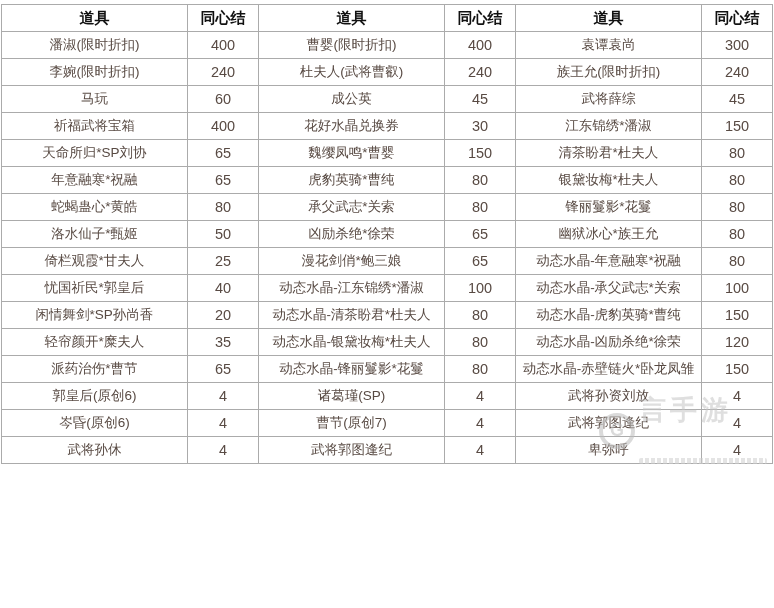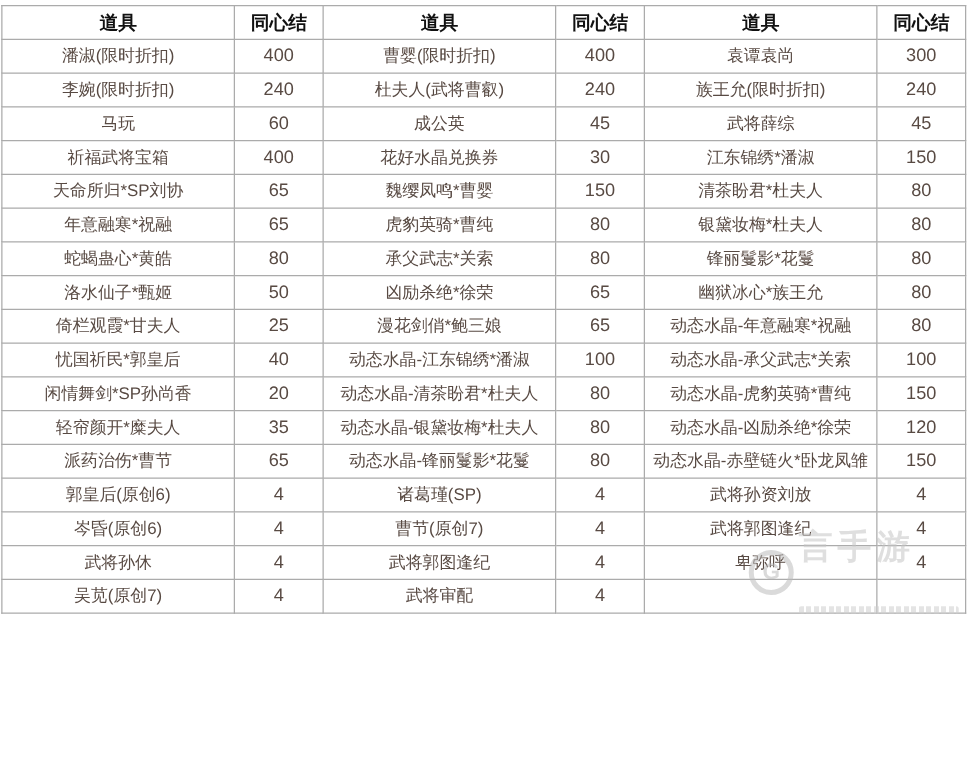--- a/index.html
+++ b/index.html
@@ -186,28 +186,20 @@
           <td class="value-cell">4</td>
         </tr>
         <tr>
           <td class="item-cell">武将孙休</td>
           <td class="value-cell">4</td>
           <td class="item-cell">武将郭图逢纪</td>
           <td class="value-cell">4</td>
           <td class="item-cell">卑弥呼</td>
           <td class="value-cell">4</td>
         </tr>
-        <tr>
-          <td class="item-cell">吴苋(原创7)</td>
-          <td class="value-cell">4</td>
-          <td class="item-cell">武将审配</td>
-          <td class="value-cell">4</td>
-          <td class="item-cell"></td>
-          <td class="value-cell"></td>
-        </tr>
       </tbody>
   </table>
 
   <div class="watermark">
     <span class="wm-logo">G</span>
     <span class="wm-body">
       <span class="wm-text">言手游</span>
       <span class="wm-subline"></span>
     </span>
   </div>

